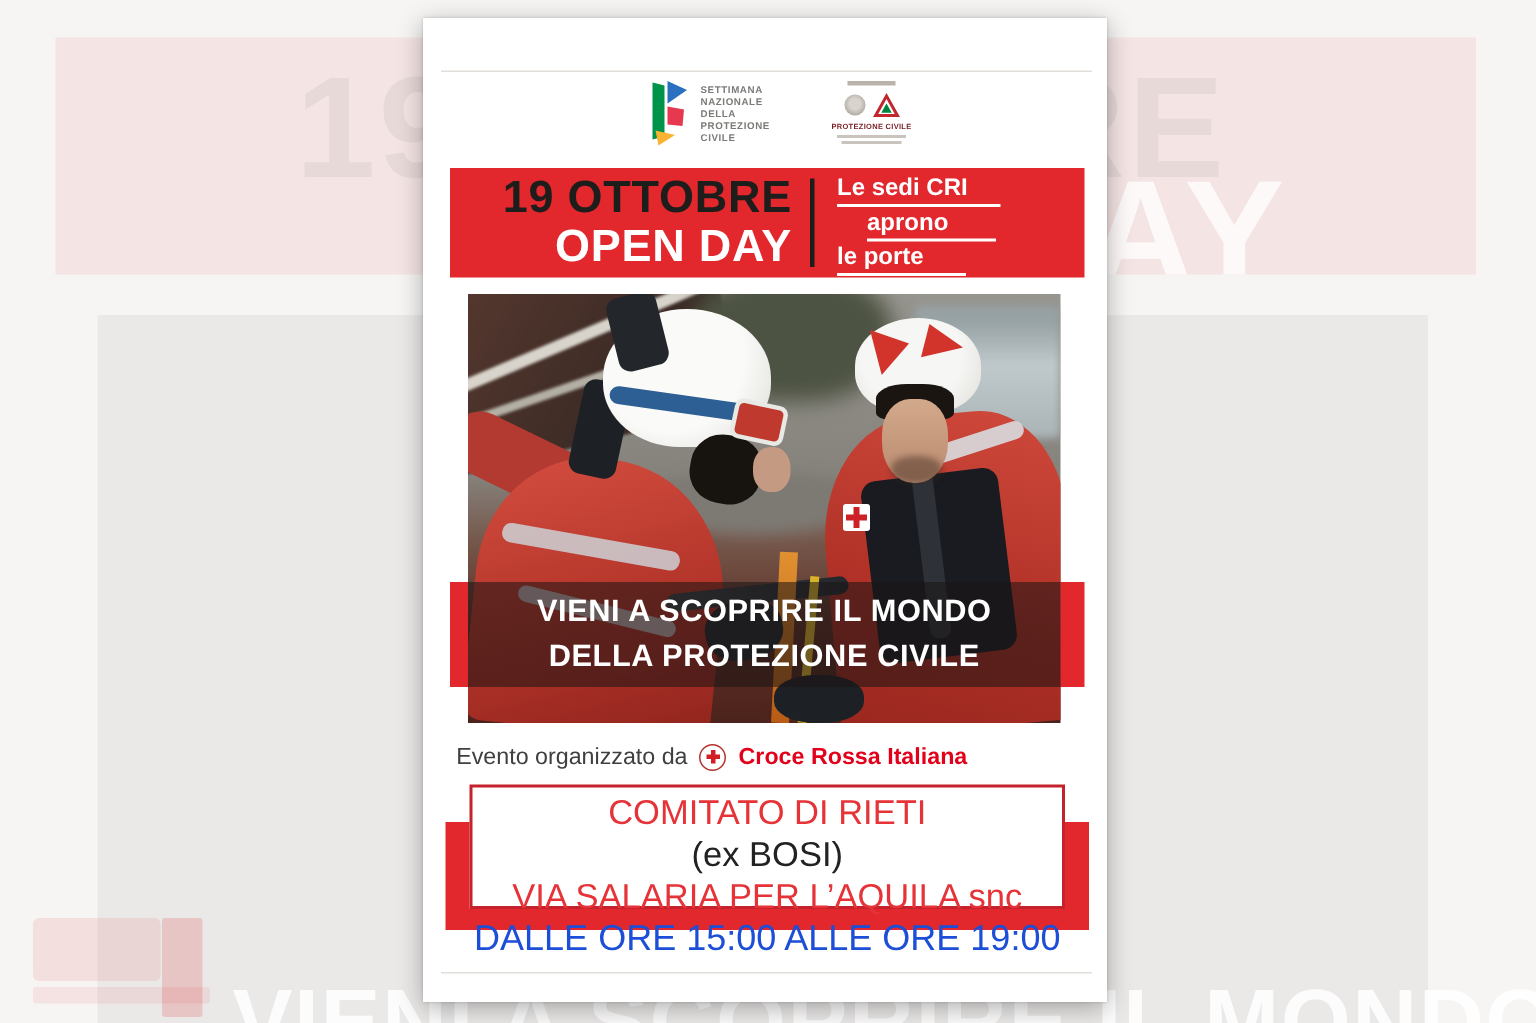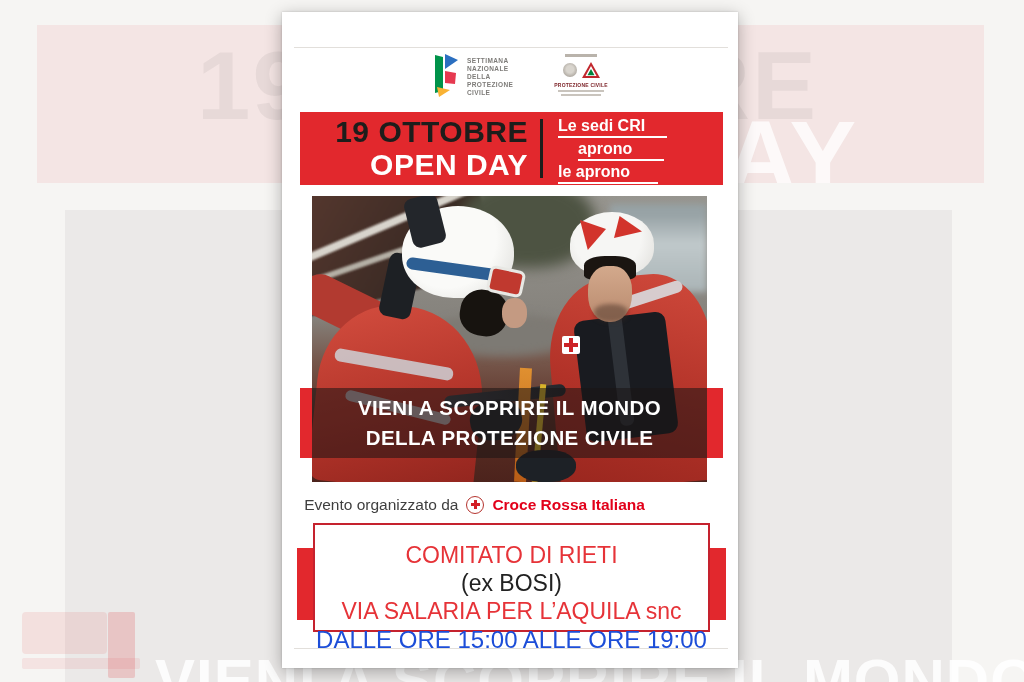--- a/index.html
+++ b/index.html
@@ -128,22 +128,22 @@
   .organizer { position:absolute; left:0; top:484px; width:385px; display:flex;
                justify-content:center; align-items:center; gap:8px; }
   .org-prefix { font-size:15.5px; color:#3f3f3f; }
   .cri-emblem { width:18px; height:18px; position:relative; border:1.5px solid #b5342f;
                 border-radius:50%; background:#fff; }
   .cri-emblem::before { content:""; position:absolute; left:7px; top:3px; width:3px; height:9px; background:#d21f26; }
   .cri-emblem::after  { content:""; position:absolute; left:4px; top:6px; width:9px; height:3px; background:#d21f26; }
   .org-name { font-size:15.5px; font-weight:700; color:#e2001a; }
 
   
-  .info-box { position:absolute; left:31px; top:511px; width:397px; height:109px; background:#ffffff;
-              border:2.5px solid #c5222e; text-align:center; padding-top:16px; }
+  .info-box { position:absolute; left:31px; top:511px; width:397px; height:83px; background:#ffffff;
+              border:2.5px solid #c5222e; text-align:center; padding-top:2px; }
   .info-line { white-space:nowrap; }
   .info-line.l1 { font-size:23px; line-height:28px; color:#e63338; }
   .info-line.l2 { font-size:23px; line-height:28px; color:#e63338; }
   .info-line.l3 { font-size:23px; line-height:28px; color:#222222; }
   .info-line.l4 { font-size:24px; line-height:29px; color:#1d4ed8; }
 </style>
 </head>
 <body>
 
 <div class="stage">
@@ -196,21 +196,21 @@
 
     <div class="banner">
       <div class="banner-left">
         <div class="banner-date">19 OTTOBRE</div>
         <div class="banner-title">OPEN DAY</div>
       </div>
       <div class="banner-divider"></div>
       <div class="banner-right">
         <div class="tag-line t1">Le sedi CRI</div>
         <div class="tag-line t2">aprono</div>
-        <div class="tag-line t3">le aprono</div>
+        <div class="tag-line t3">le porte</div>
       </div>
     </div>
 
     <div class="stripe-vieni"></div>
     <div class="stripe-box"></div>
 
     <div class="photo">
       <div class="ph roof"></div>
       <div class="ph beam1"></div>
       <div class="ph beam2"></div>

